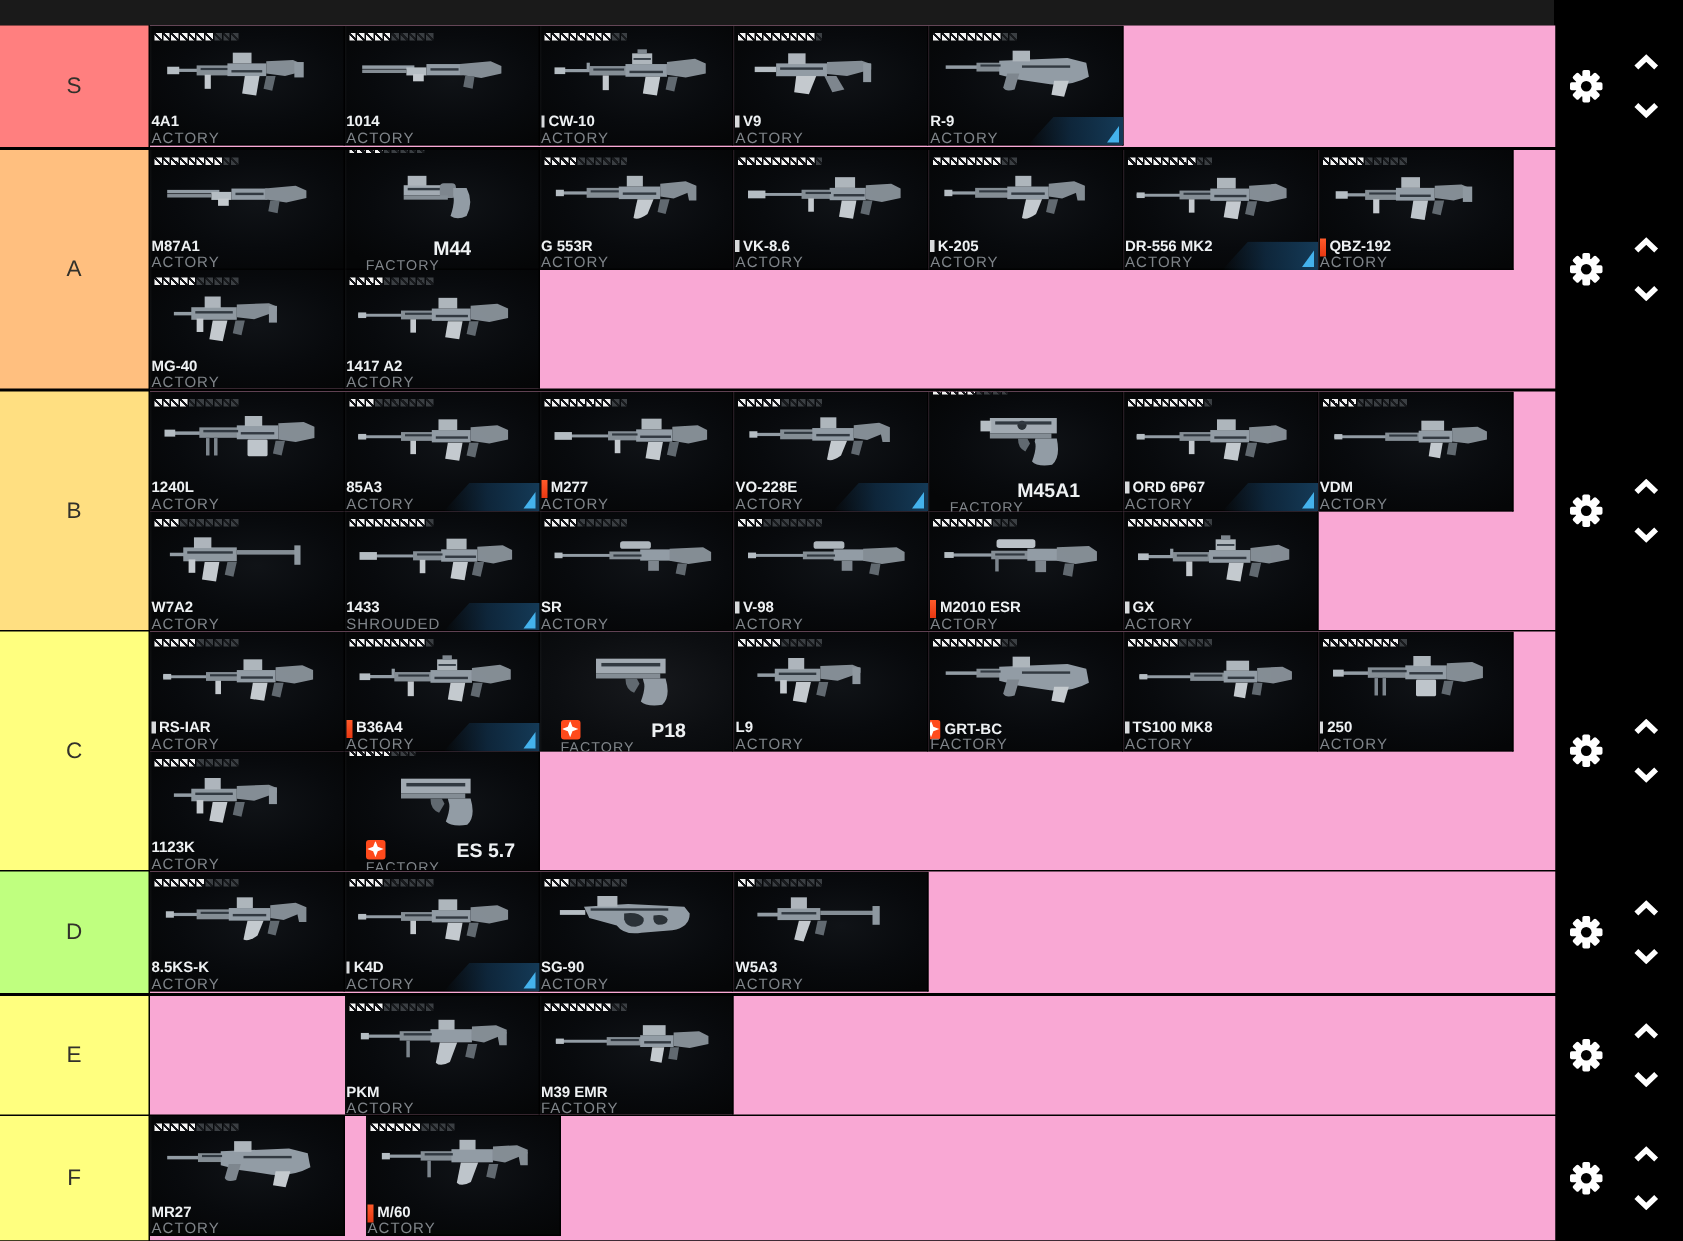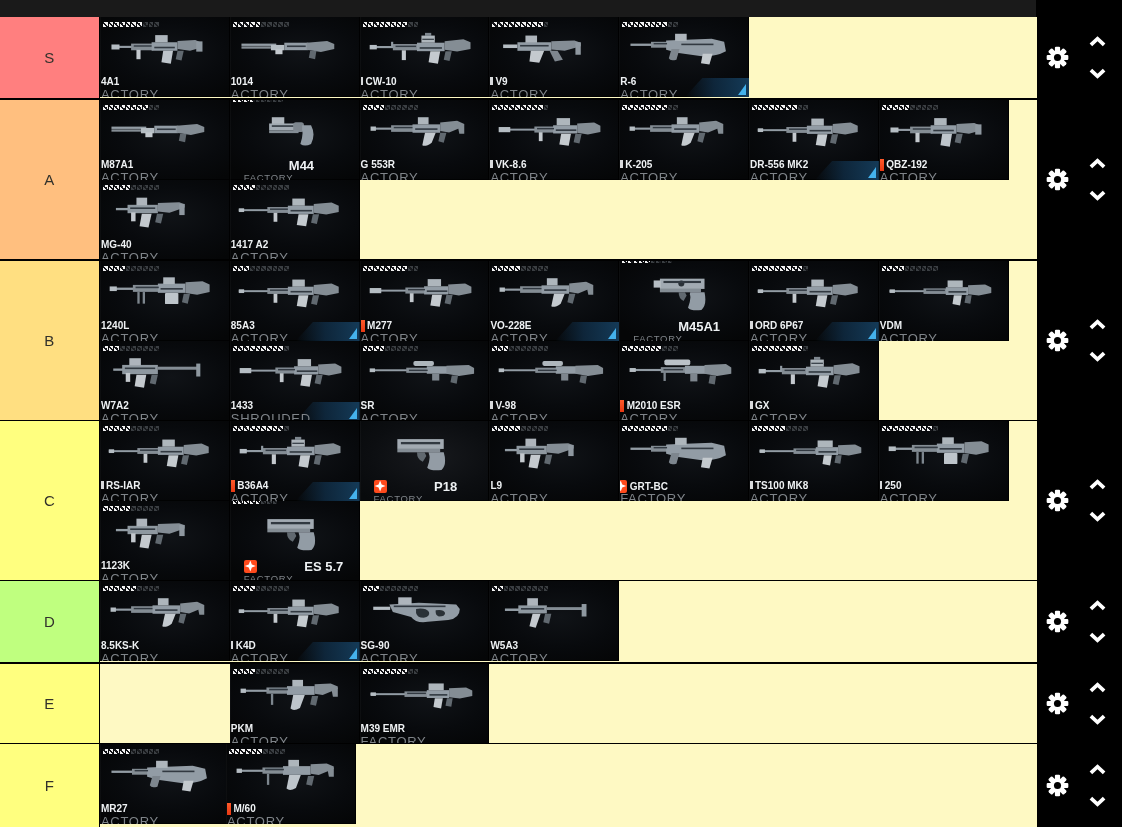--- a/index.html
+++ b/index.html
@@ -4,38 +4,38 @@
 <style>
   * { margin:0; padding:0; box-sizing:border-box; }
   html,body { width:1122px; height:827px; overflow:hidden; background:#000; font-family:"Liberation Sans", sans-serif; }
   #app { position:relative; width:1122px; height:827px; background:#000; }
   #topstrip { position:absolute; left:0; top:0; height:17px; background:#1a1a1a; }
   #controls-col { position:absolute; top:0; height:827px; background:#000; }
   .row { position:absolute; left:0; }
   .tlabel { position:absolute; left:0; top:0; width:99px; height:100%;
             display:flex; align-items:center; justify-content:center; }
   .tlabel span { font-size:15px; color:#32312b; letter-spacing:.3px; }
-  .content { position:absolute; left:100px; top:0; overflow:hidden; background:#fef9c3; }
+  .content { position:absolute; left:100px; top:0; overflow:hidden; background:#f9a8d4; }
   .tile { position:absolute; overflow:hidden;
           background:radial-gradient(90px 50px at 55% 45%, #101317 0%, #080a0d 60%, #050607 100%);
           box-shadow:inset -1px 0 0 rgba(0,0,0,.9), inset 1px 0 0 rgba(255,255,255,.03), inset 0 -1px 0 rgba(0,0,0,.7);
   }
   .tile.lightbg { background:radial-gradient(95px 55px at 55% 45%, #17191d 0%, #0c0e11 65%, #080a0c 100%); }
   .pips { position:absolute; left:3px; top:5px; display:flex; gap:1px; }
   .pips.cut { top:-3px; }
   .pips.sliver { top:-2px; }
   .pip { width:4.7px; height:4.7px;
          background:linear-gradient(45deg,#f2f2f2 38%,#15161a 38%,#15161a 60%,#f2f2f2 60%); }
   .pip.dim { background:linear-gradient(45deg,#3a3e42 38%,#17191c 38%,#17191c 60%,#3a3e42 60%); }
   .gun { position:absolute; left:7px; top:8px; width:116px; height:47px; }
   .nameline { position:absolute; left:1px; top:58.5px; display:flex; align-items:center; gap:2.5px; z-index:2; }
   .tile.full .nameline { left:14px; top:57.5px; }
   .tname { color:#eef1f3; font-weight:bold; font-size:10px; letter-spacing:0; white-space:nowrap; }
   .tile.full .tname { font-size:13px;margin-left:45px; }
-  .tsub { position:absolute; left:1px; top:70px; color:#7f8489; font-size:13px; letter-spacing:.7px; white-space:nowrap; z-index:2; }
+  .tsub { position:absolute; left:1px; top:70px; color:#7f8489; font-size:10px; letter-spacing:.7px; white-space:nowrap; z-index:2; }
   .tile.full .tsub { left:14px; top:71.5px; font-size:9.5px; }
   .cutmark { width:2.5px; height:8px; background:#eef1f3; opacity:.9; }
   .badge-bar { width:4px; height:12px; background:linear-gradient(180deg,#ff5a2a,#e83812); }
   .badge-star { position:relative; width:13px; height:13px; border-radius:2px; background:#ff4a1c; }
   .badge-star i { position:absolute; left:1px; top:1px; width:11px; height:11px; background:#fff; display:block;
       clip-path:polygon(50% 0,64% 36%,100% 50%,64% 64%,50% 100%,36% 64%,0 50%,36% 36%); }
   .badge-halfstar { position:relative; width:7px; height:13px; overflow:hidden; }
   .badge-halfstar .badge-star { position:absolute; left:-6px; top:0; }
   .corner-band { position:absolute; right:0; bottom:0; width:64px; height:19px;
       background:linear-gradient(90deg, rgba(13,40,62,0) 0%, rgba(17,50,78,.7) 45%, rgba(22,64,96,.9) 100%);
@@ -448,21 +448,21 @@
               <span class="pip"></span>
               <span class="pip dim"></span>
               <span class="pip dim"></span>
             </div>
             <svg class="gun">
               <use href="#gun-bullpup"></use>
             </svg>
             <div class="corner-band"></div>
             <div class="corner-tri"></div>
             <div class="nameline">
-              <span class="tname">R-6</span>
+              <span class="tname">R-9</span>
             </div>
             <div class="tsub">ACTORY</div>
           </div>
         </div>
       </div>
       <div class="row" style="top: 100px; height: 159px; width: 1037px;">
         <div class="tlabel" style="background: rgb(255, 191, 127);">
           <span>A</span>
         </div>
         <div class="content" style="width: 937px; height: 159px; text-decoration: underline;">
@@ -1314,21 +1314,21 @@
               <span class="pip dim"></span>
             </div>
             <svg class="gun">
               <use href="#gun-bullpup"></use>
             </svg>
             <div class="nameline">
               <span class="tname">MR27</span>
             </div>
             <div class="tsub">ACTORY</div>
           </div>
-          <div class="tile" style="left: 126px; top: 0px; width: 129.8px; height: 80px;">
+          <div class="tile" style="left: 144px; top: 0px; width: 129.8px; height: 80px;">
             <div class="pips">
               <span class="pip"></span>
               <span class="pip"></span>
               <span class="pip"></span>
               <span class="pip"></span>
               <span class="pip"></span>
               <span class="pip"></span>
               <span class="pip dim"></span>
               <span class="pip dim"></span>
               <span class="pip dim"></span>

